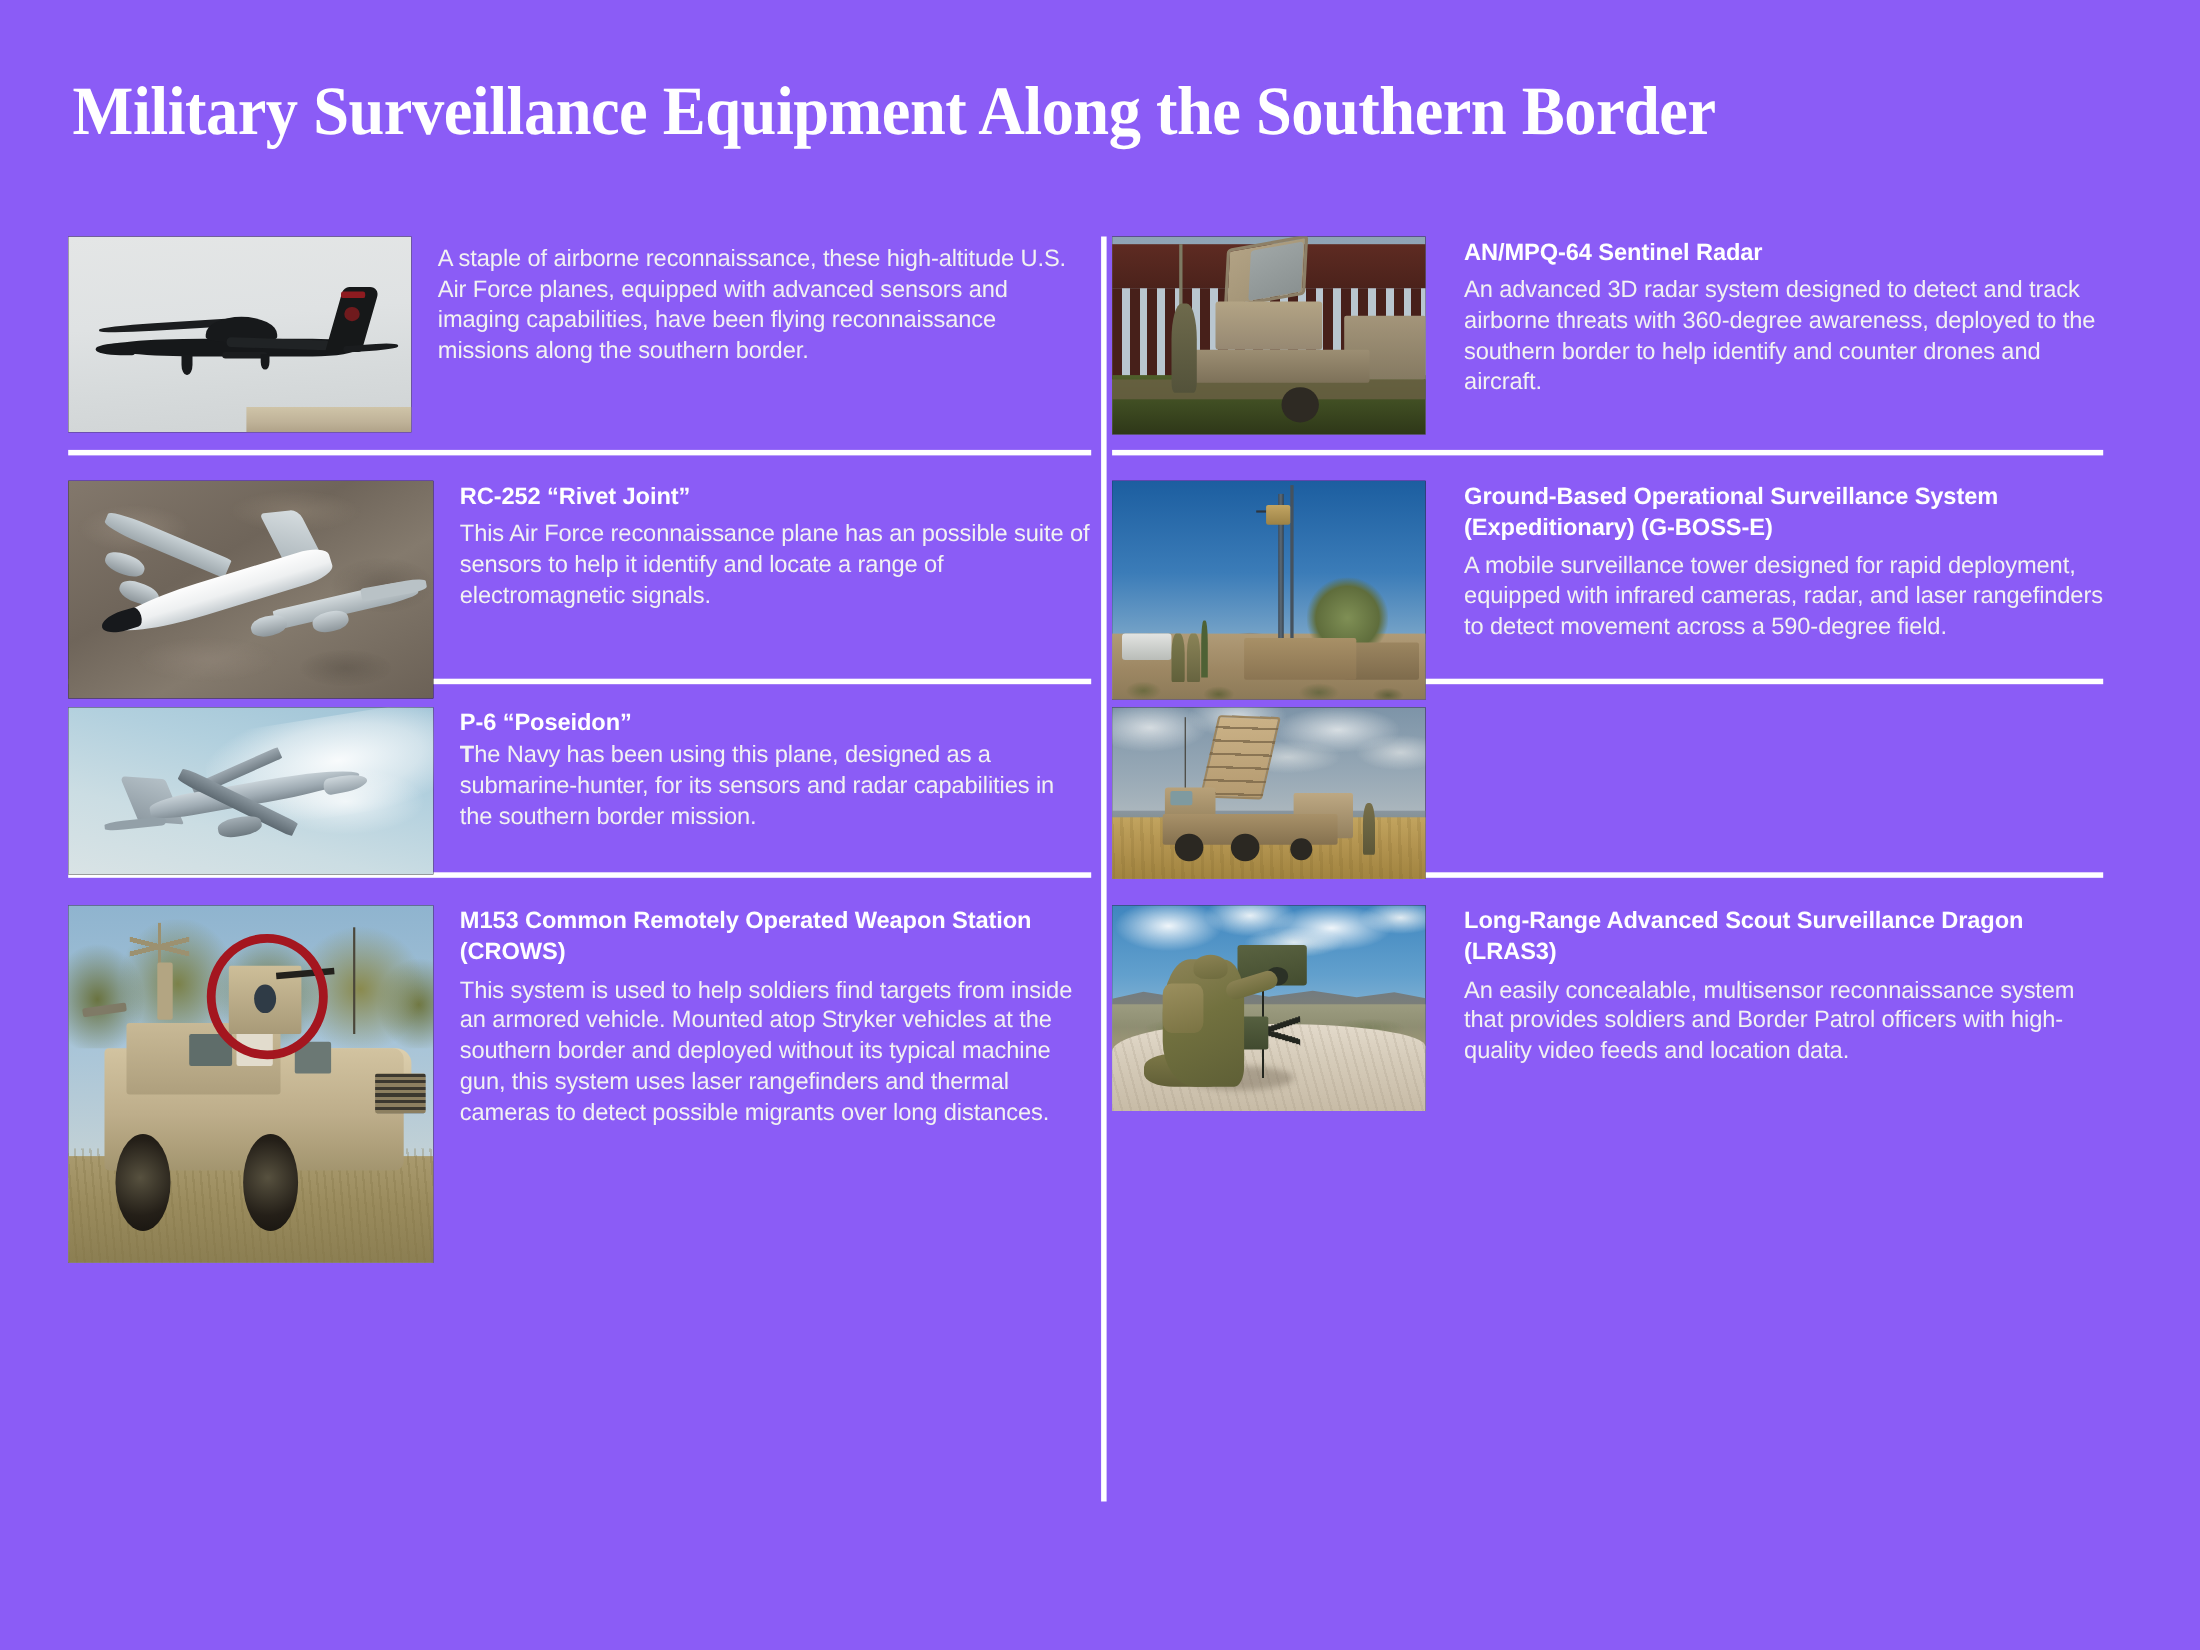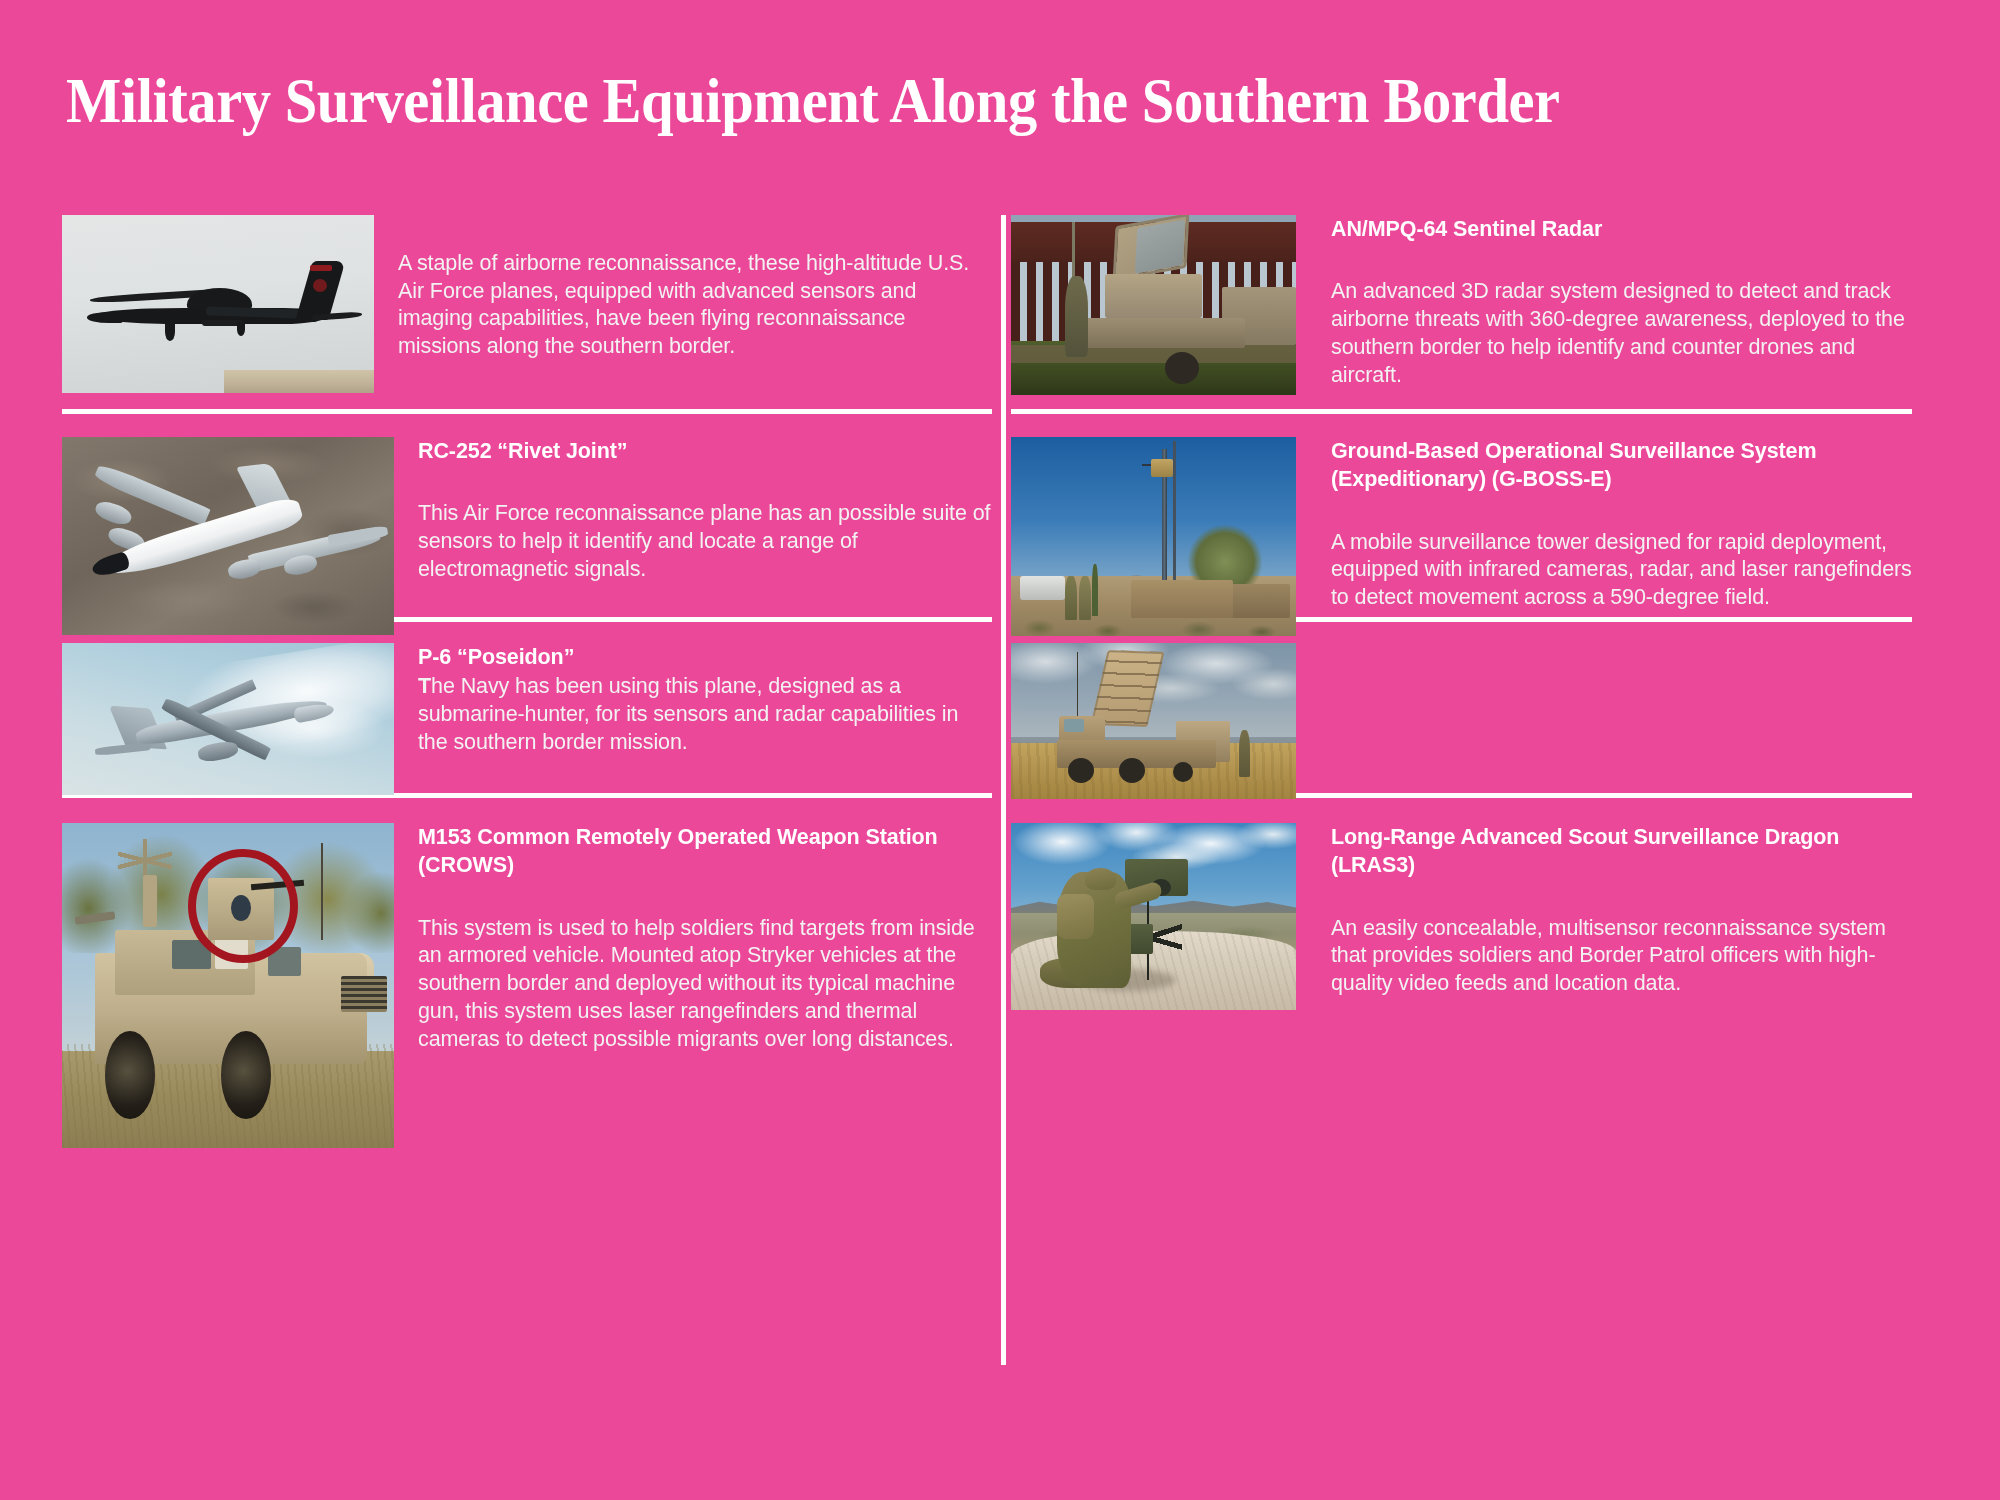--- a/index.html
+++ b/index.html
@@ -2,21 +2,21 @@
 <html><head>
 <meta charset="utf-8">
 <style>
   * { margin:0; padding:0; box-sizing:border-box; }
   html,body {
     width:2000px; height:1500px;
     background:#000;
     font-family:"Liberation Sans", sans-serif;
     overflow:hidden;
   }
-  .page { position:relative; width:2000px; height:1500px; background:#ec4899; }
+  .page { position:relative; width:2000px; height:1500px; background:#8b5cf6; }
 
   
   .title {
     position:absolute;
     left:66px; top:68px;
     width:1880px;
     font-family:"Liberation Serif", serif;
     font-weight:700;
     font-size:63px;
     line-height:1.05;
@@ -63,21 +63,21 @@
     line-height:1.32;
     letter-spacing:-0.1px;
   }
   .body {
     font-size:21.5px;
     font-weight:400;
     color:#f2f2f2;
     line-height:1.29;
     letter-spacing:-0.1px;
   }
-  .body.gap { margin-top:35px; }
+  .body.gap { margin-top:7px; }
   .body.nogap { margin-top:2px; }
   .body .lead { font-weight:700; }
 
   
   .ph { position:absolute; inset:0; }
 
   
   .u2-sky { position:absolute; inset:0;
     background:linear-gradient(175deg,#e4e6e6 0%,#dfe2e3 42%,#d6dadb 72%,#cfd3d4 100%); }
   .u2-ground { position:absolute; left:52%; right:0; bottom:0; height:13%;

